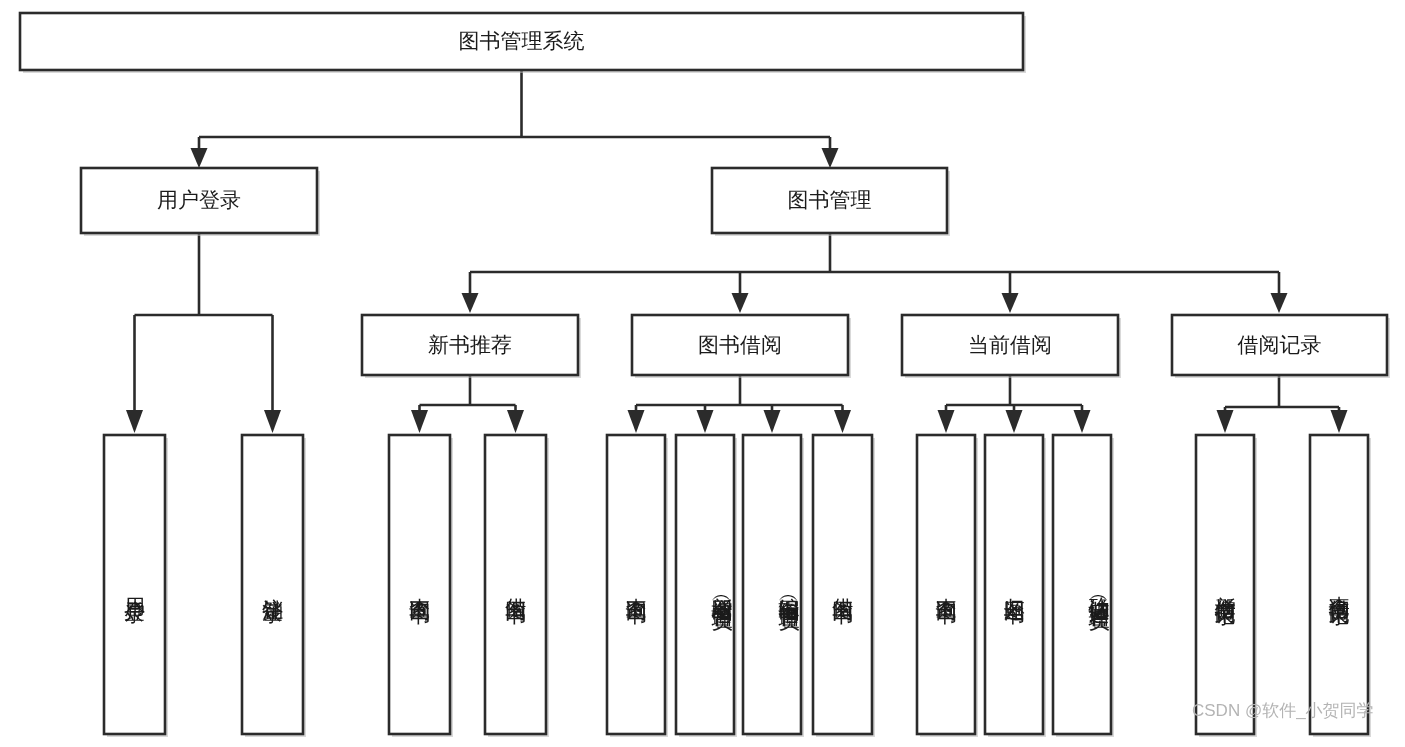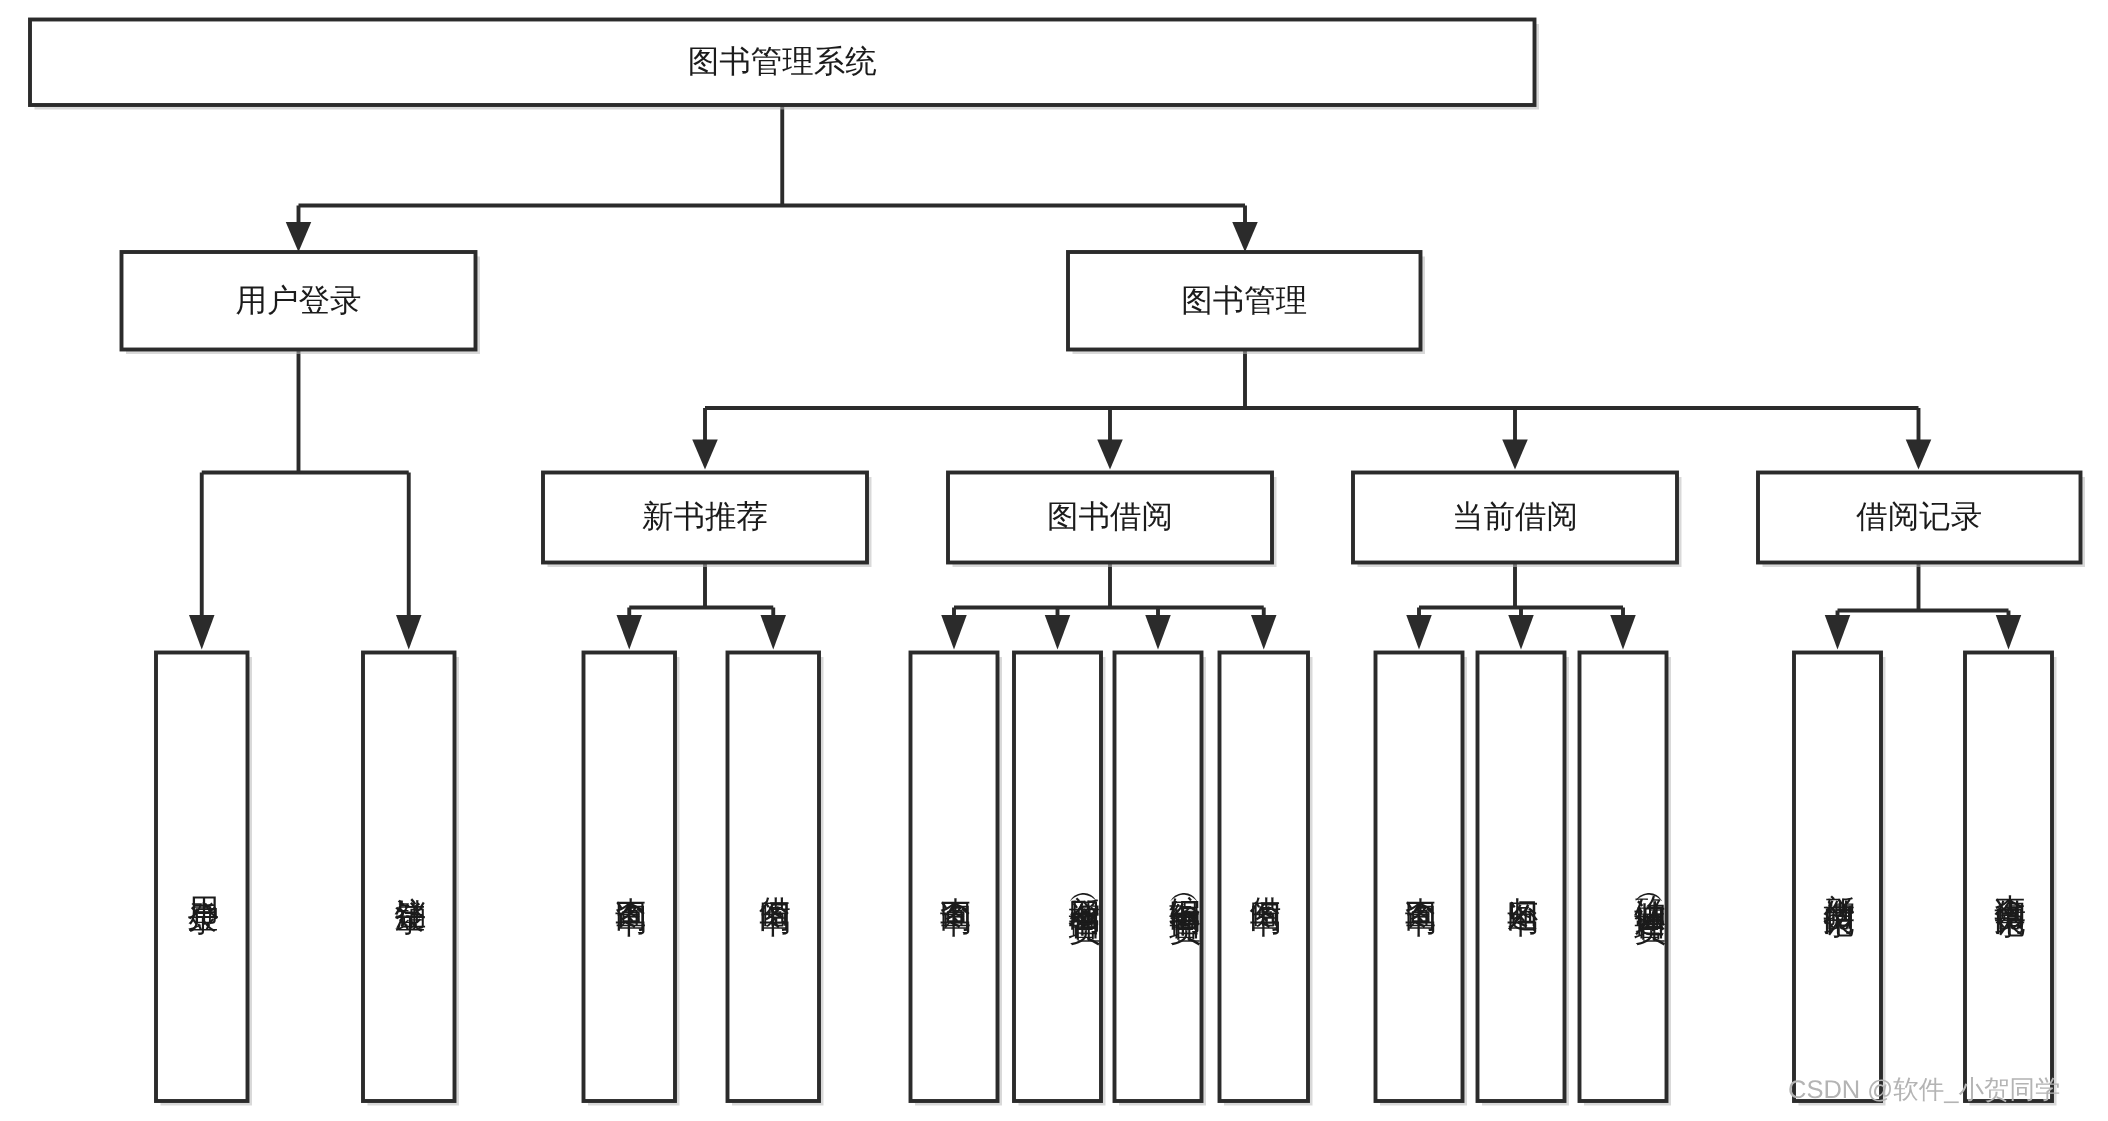--- a/index.html
+++ b/index.html
@@ -248,14 +248,14 @@
       <div class="leaf-label" style="left: 676px; top: 443px; width: 58px; height: 291px;">新增图书（管理员）</div>
       <div class="leaf-label" style="left: 743px; top: 443px; width: 58px; height: 291px;">编辑图书（管理员）</div>
       <div class="leaf-label centered" style="left: 813px; top: 435px; width: 59px; height: 299px;">借阅图书</div>
       <div class="leaf-label centered" style="left: 917px; top: 435px; width: 58px; height: 299px;">查询图书</div>
       <div class="leaf-label centered" style="left: 985px; top: 435px; width: 58px; height: 299px;">归还图书</div>
       <div class="leaf-label" style="left: 1053px; top: 443px; width: 58px; height: 291px;">确认归还（管理员）</div>
       <div class="leaf-label centered" style="left: 1196px; top: 435px; width: 58px; height: 299px;">新增借阅记录</div>
       <div class="leaf-label centered" style="left: 1310px; top: 435px; width: 58px; height: 299px;">查询借阅记录</div>
     </div>
 
-  <div class="watermark" style="left: 1192px; top: 715px;">CSDN @软件_小贺同学</div>
+  <div class="watermark" style="left: 1192px; top: 699px;">CSDN @软件_小贺同学</div>
 </div>
 
 </body></html>

